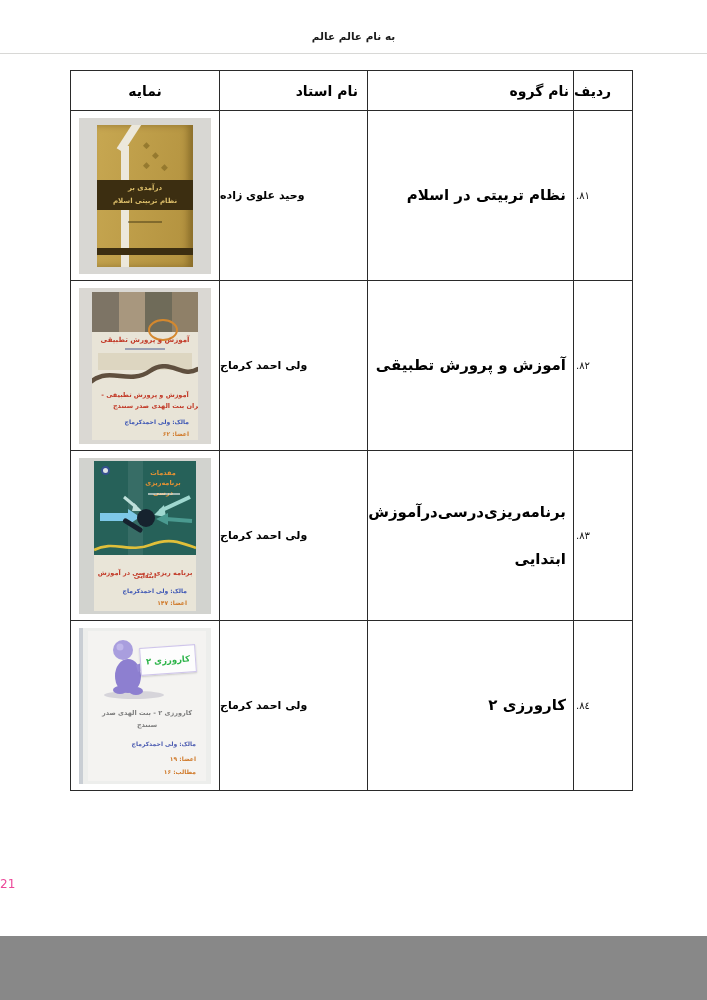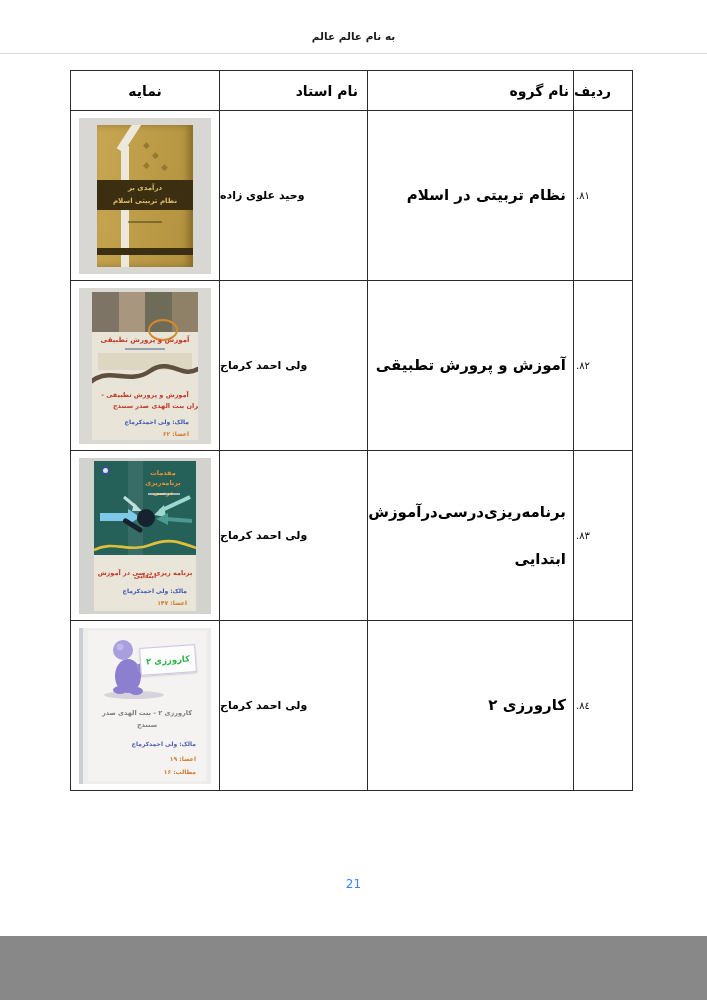--- a/index.html
+++ b/index.html
@@ -108,21 +108,21 @@
     color:#2db44a; font-size:8.5px; font-weight:bold;
   }
   .c4-cap1 { position:absolute; top:78px; left:0; width:100%; text-align:center; color:#7d7d7d; font-size:6.5px; }
   .c4-cap2 { position:absolute; top:90px; left:0; width:100%; text-align:center; color:#7d7d7d; font-size:6.5px; }
   .c4-owner { position:absolute; top:109px; right:10px; color:#4a5ab0; font-size:6px; }
   .c4-members { position:absolute; top:124px; right:10px; color:#d07a2a; font-size:6px; }
   .c4-posts { position:absolute; top:137px; right:10px; color:#d07a2a; font-size:6px; }
   
   .page-num {
     position:absolute; top:877px; left:0; width:707px;
-    text-align:center; font-size:12px; color:#3b82f6;
+    font-size:12px; color:#ec4899;
   }
 </style>
 </head>
 <body>
 
 <div class="page">
 
   <div class="doc-header">به نام عالم عالم</div>
   <div class="doc-header-rule"></div>
 

